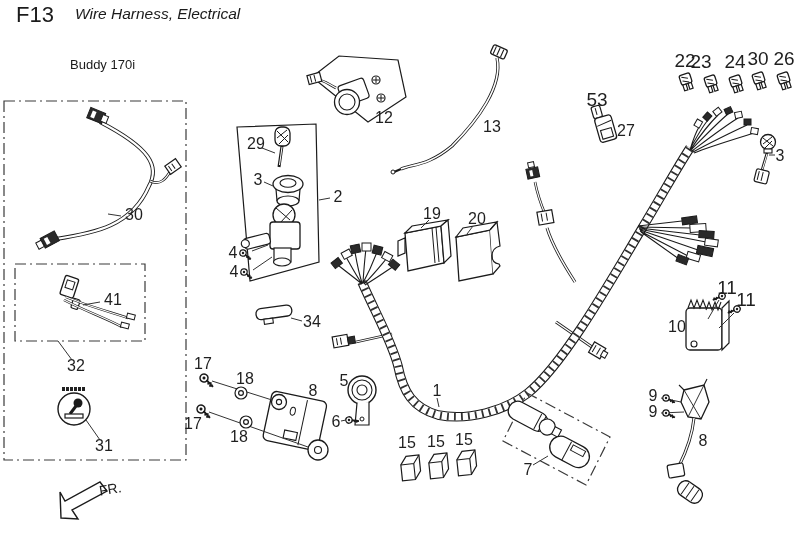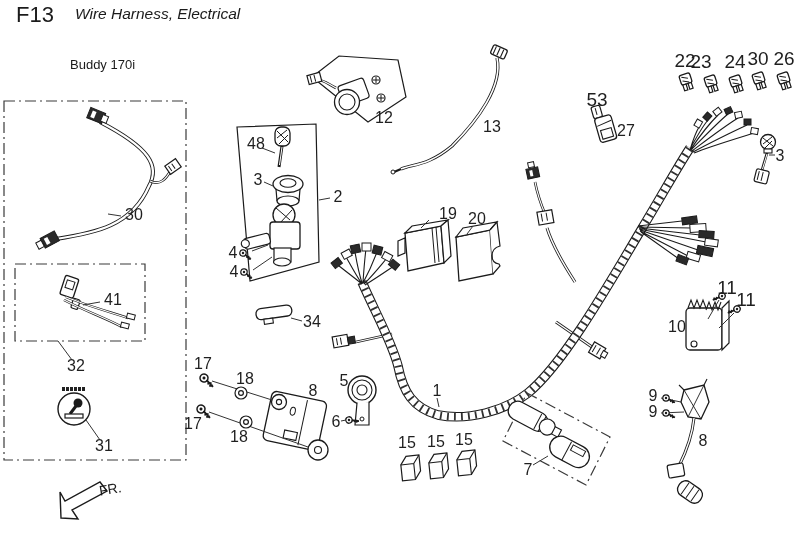--- a/index.html
+++ b/index.html
@@ -408,30 +408,30 @@
 <span class="lbl" style="left:492px;top:127px">13</span>
 <span class="lbl" style="left:780px;top:156px">3</span>
 <span class="lbl" style="left:407px;top:443px">15</span>
 <span class="lbl" style="left:436px;top:442px">15</span>
 <span class="lbl" style="left:464px;top:440px">15</span>
 <span class="lbl" style="left:313px;top:391px">8</span>
 <span class="lbl" style="left:203px;top:364px">17</span>
 <span class="lbl" style="left:193px;top:424px">17</span>
 <span class="lbl" style="left:245px;top:379px">18</span>
 <span class="lbl" style="left:239px;top:437px">18</span>
-<span class="lbl" style="left:448px;top:214px">19</span>
+<span class="lbl" style="left:432px;top:214px">19</span>
 <span class="lbl" style="left:477px;top:219px">20</span>
 <span class="lbl sm" style="left:685px;top:61px">22</span>
 <span class="lbl sm" style="left:701px;top:62px">23</span>
 <span class="lbl sm" style="left:735px;top:62px">24</span>
 <span class="lbl sm" style="left:758px;top:59px">30</span>
 <span class="lbl sm" style="left:784px;top:59px">26</span>
 <span class="lbl" style="left:626px;top:131px">27</span>
 <span class="lbl sm" style="left:597px;top:100px">53</span>
-<span class="lbl" style="left:256px;top:144px">48</span>
+<span class="lbl" style="left:256px;top:144px">29</span>
 <span class="lbl" style="left:134px;top:215px">30</span>
 <span class="lbl" style="left:104px;top:446px">31</span>
 <span class="lbl" style="left:76px;top:366px">32</span>
 <span class="lbl" style="left:113px;top:300px">41</span>
 <span class="lbl" style="left:312px;top:322px">34</span>
 
 <span class="fr">FR.</span>
 <span class="tinytag"></span>
 
 </div>

